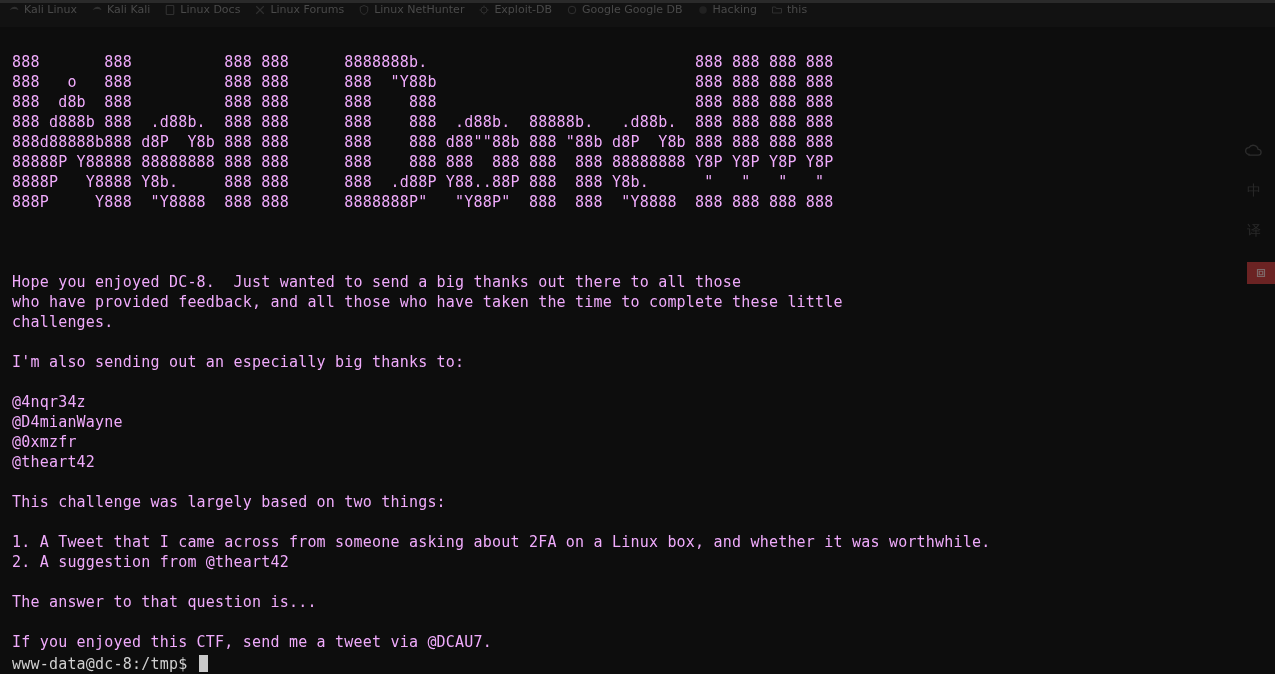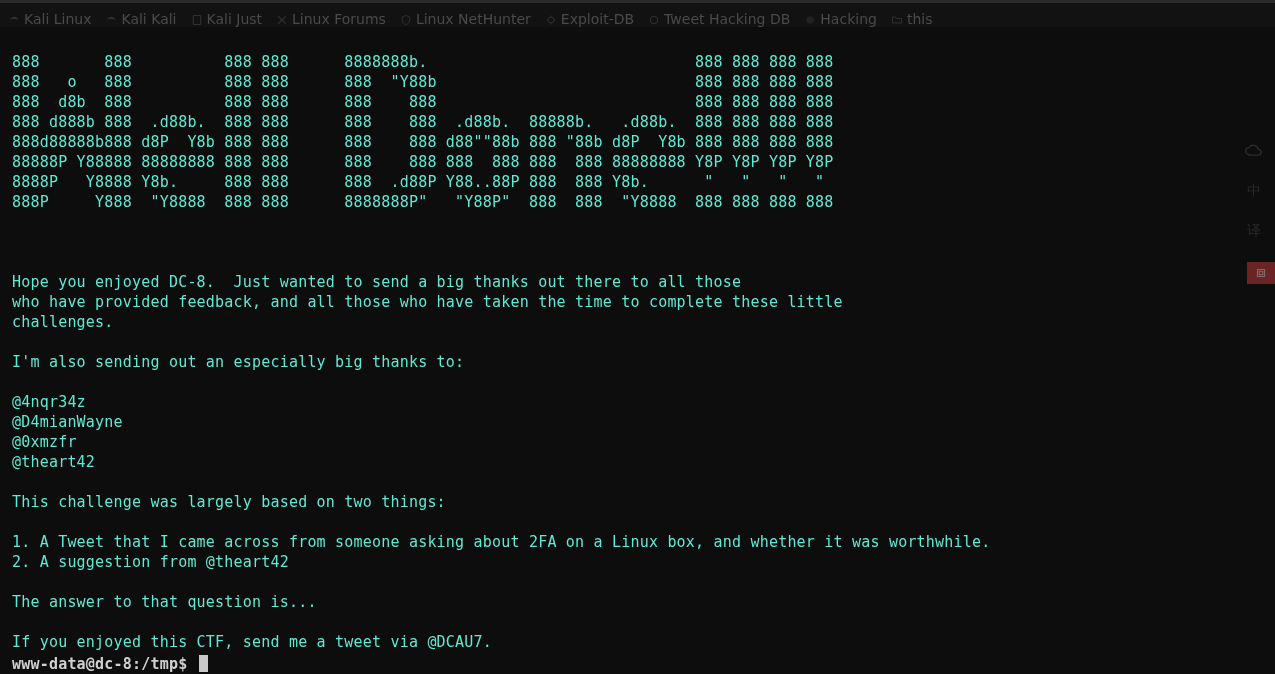--- a/index.html
+++ b/index.html
@@ -19,25 +19,25 @@
     }
     .top-border {
       height: 3px;
       background: #2a2a2a;
       width: 100%;
     }
     .bookmarks-bar {
       height: 24px;
       background: #121212;
       display: flex;
-      align-items: flex-end;
+      align-items: flex-start;
       padding: 0 8px;
       gap: 14px;
       font-family: "DejaVu Sans", sans-serif;
-      font-size: 14px;
+      font-size: 11px;
       color: #4a4a4a;
       user-select: none;
     }
     .bookmark {
       display: inline-flex;
       align-items: center;
       gap: 4px;
       cursor: pointer;
     }
     .bookmark .bicon {
@@ -47,26 +47,25 @@
       opacity: 0.45;
     }
     .terminal-area {
       position: relative;
       padding: 5px 10px 10px 12px;
       white-space: pre;
       line-height: 20px;
       letter-spacing: 0.2px;
     }
     .terminal-output {
-      color: #5eead4;
+      color: #f0abfc;
     }
     .prompt-line {
       margin-top: 2px;
       color: #d0d0d0;
-      font-weight: bold;
     }
     .cursor {
       display: inline-block;
       width: 9px;
       height: 17px;
       background: #c9c9c9;
       vertical-align: text-bottom;
       margin-left: 2px;
       margin-bottom: 1px;
     }
@@ -126,21 +125,21 @@
         </svg>
     </span>
     <span>Kali Kali</span>
   </span>
   <span class="bookmark">
     <span class="bicon">
       <svg viewBox="0 0 16 16" width="12" height="12">
           <rect x="3" y="2" width="10" height="12" rx="1" fill="none" stroke="#555" stroke-width="1.5"></rect>
         </svg>
     </span>
-    <span>Kali Just</span>
+    <span>Linux Docs</span>
   </span>
   <span class="bookmark">
     <span class="bicon">
       <svg viewBox="0 0 16 16" width="12" height="12">
           <path d="M3 3l10 10M13 3L3 13" stroke="#555" stroke-width="1.5"></path>
         </svg>
     </span>
     <span>Linux Forums</span>
   </span>
   <span class="bookmark">
@@ -159,21 +158,21 @@
         </svg>
     </span>
     <span>Exploit-DB</span>
   </span>
   <span class="bookmark">
     <span class="bicon">
       <svg viewBox="0 0 16 16" width="12" height="12">
           <circle cx="8" cy="8" r="5" fill="none" stroke="#555" stroke-width="1.3"></circle>
         </svg>
     </span>
-    <span>Tweet Hacking DB</span>
+    <span>Google Google DB</span>
   </span>
   <span class="bookmark">
     <span class="bicon">
       <svg viewBox="0 0 16 16" width="12" height="12">
           <circle cx="8" cy="8" r="5" fill="#555" opacity="0.5"></circle>
         </svg>
     </span>
     <span>Hacking</span>
   </span>
   <span class="bookmark">

